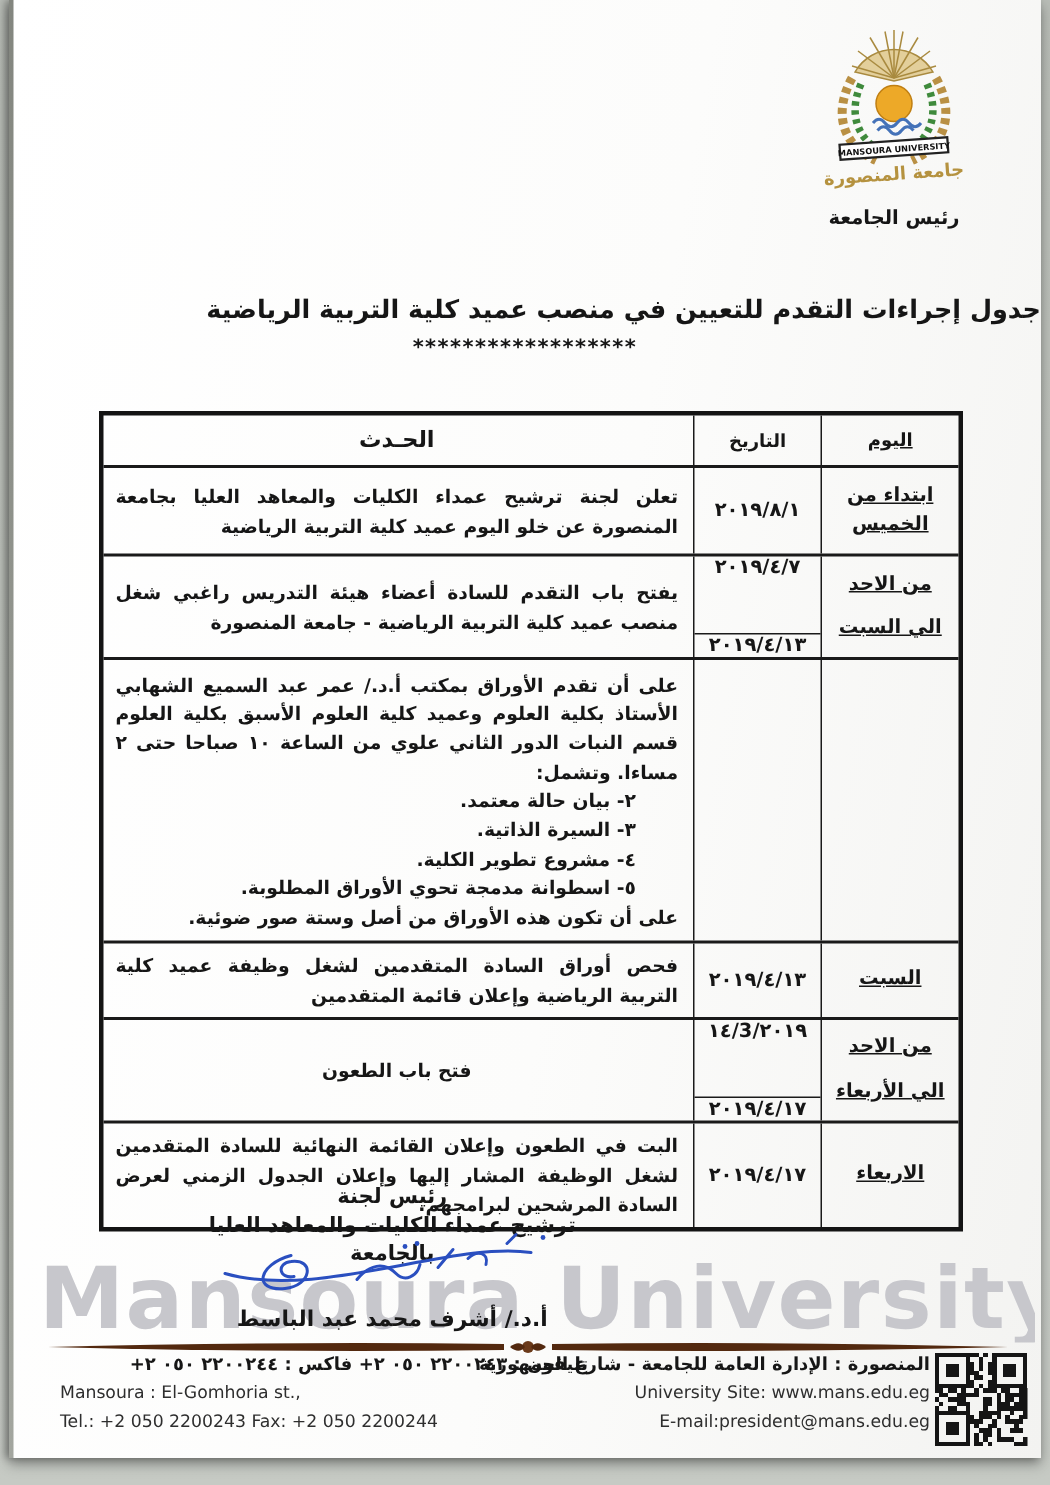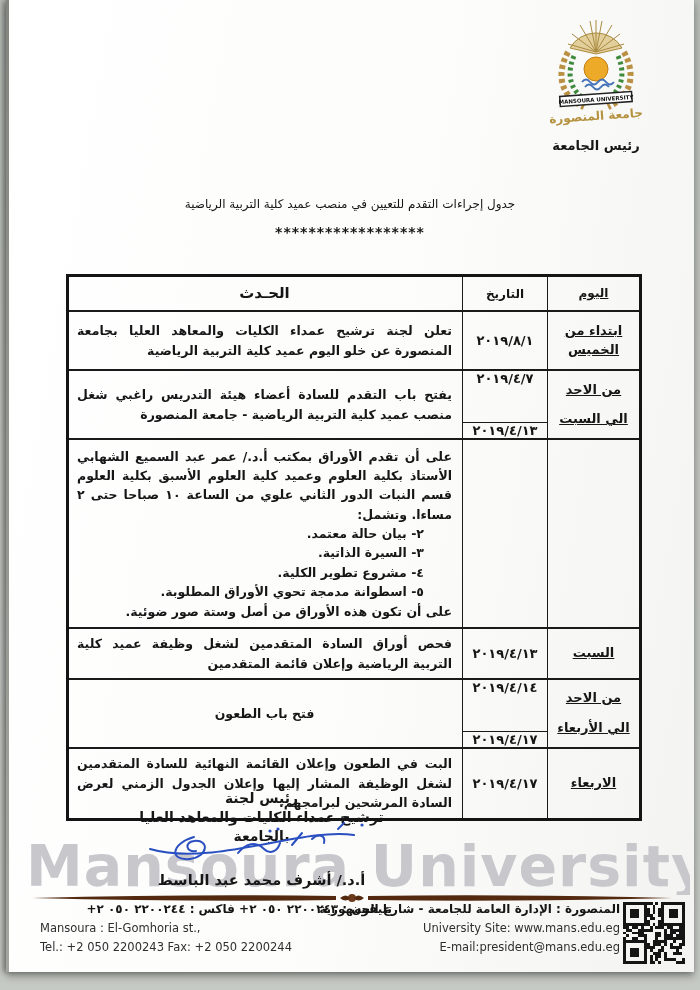--- a/index.html
+++ b/index.html
@@ -13,21 +13,21 @@
     background:linear-gradient(100deg,#ffffff 0%,#fcfcfb 55%,#f3f3f1 100%);
     box-shadow:-3px 0 5px rgba(0,0,0,.30),0 4px 8px rgba(0,0,0,.35);
   }
   .edge-sliver{position:absolute;left:0;top:0;width:3px;height:972px;background:linear-gradient(180deg,#83867f,#a3a69f);}
 
   
   .logo-block{position:absolute;left:534px;top:12px;width:112px;text-align:center;z-index:2;}
   .president{margin-top:6px;font-size:13px;font-weight:bold;direction:rtl;}
 
   
-  .doc-title{position:absolute;left:0;right:0;top:197px;text-align:center;font-size:12px;font-weight:normal;direction:rtl;z-index:2;}
+  .doc-title{position:absolute;left:0;right:0;top:197px;text-align:right;font-size:17px;font-weight:bold;direction:rtl;z-index:2;}
   .stars{position:absolute;left:0;right:0;top:224px;text-align:center;font-size:14px;font-weight:bold;letter-spacing:1px;z-index:2;}
 
   
   .sched-table{position:absolute;left:60px;top:274px;width:570px;border:3px solid #141414;direction:rtl;z-index:2;background:transparent;}
   .t-row{display:flex;border-top:2px solid #1a1a1a;}
   .t-row.t-head{border-top:none;}
   .c-day{width:92px;flex:0 0 92px;border-left:1.5px solid #1a1a1a;display:flex;flex-direction:column;justify-content:center;text-align:center;font-weight:bold;font-size:13px;padding:4px 6px;box-sizing:border-box;line-height:1.45;text-decoration:underline;}
   .c-date{width:85px;flex:0 0 85px;border-left:1.5px solid #1a1a1a;display:flex;flex-direction:column;justify-content:center;text-align:center;font-weight:bold;font-size:13px;box-sizing:border-box;}
   .c-event{flex:1 1 auto;font-weight:bold;font-size:12.5px;line-height:1.55;padding:5px 10px 5px 8px;box-sizing:border-box;display:flex;flex-direction:column;justify-content:center;}
   .t-head .c-day,.t-head .c-date{font-size:12px;}
@@ -162,21 +162,21 @@
           <div class="ev-text">فحص أوراق السادة المتقدمين لشغل وظيفة عميد كلية التربية الرياضية وإعلان قائمة المتقدمين</div>
         </div>
     </div>
 
     <div class="t-row r5">
       <div class="c-day split">
         <div>من الاحد</div>
         <div>الي الأربعاء</div>
       </div>
       <div class="c-date split">
-        <div class="d1">٢٠١٩/٤/١٤</div>
+        <div class="d1">٢٠١٩/3/١٤</div>
         <div class="d2">٢٠١٩/٤/١٧</div>
       </div>
       <div class="c-event ev-center">فتح باب الطعون</div>
     </div>
 
     <div class="t-row r6">
       <div class="c-day">الاربعاء</div>
       <div class="c-date">٢٠١٩/٤/١٧</div>
       <div class="c-event">
           <div class="ev-text">البت في الطعون وإعلان القائمة النهائية للسادة المتقدمين لشغل الوظيفة المشار إليها وإعلان الجدول الزمني لعرض السادة المرشحين لبرامجهم.</div>

